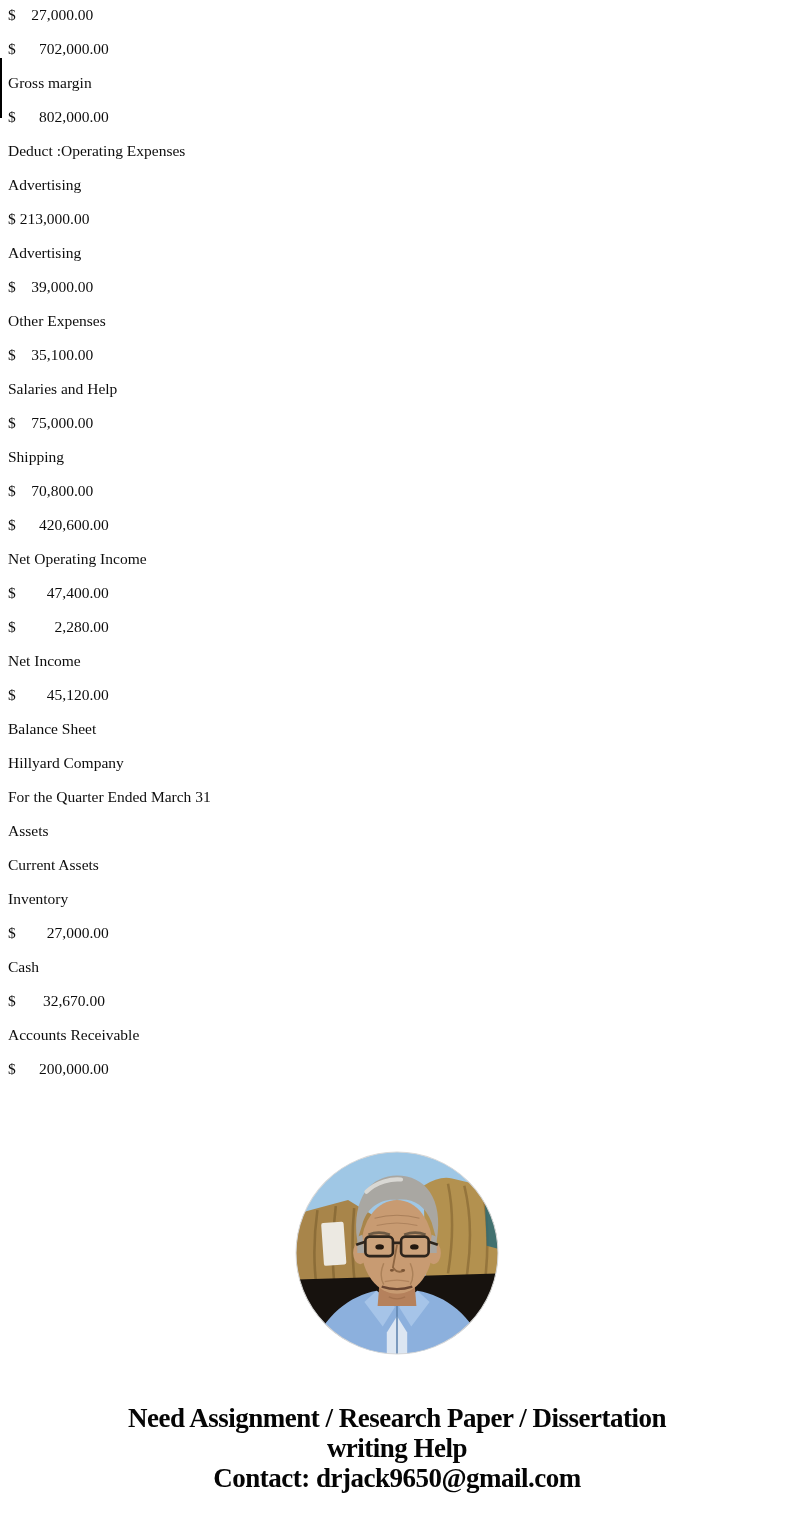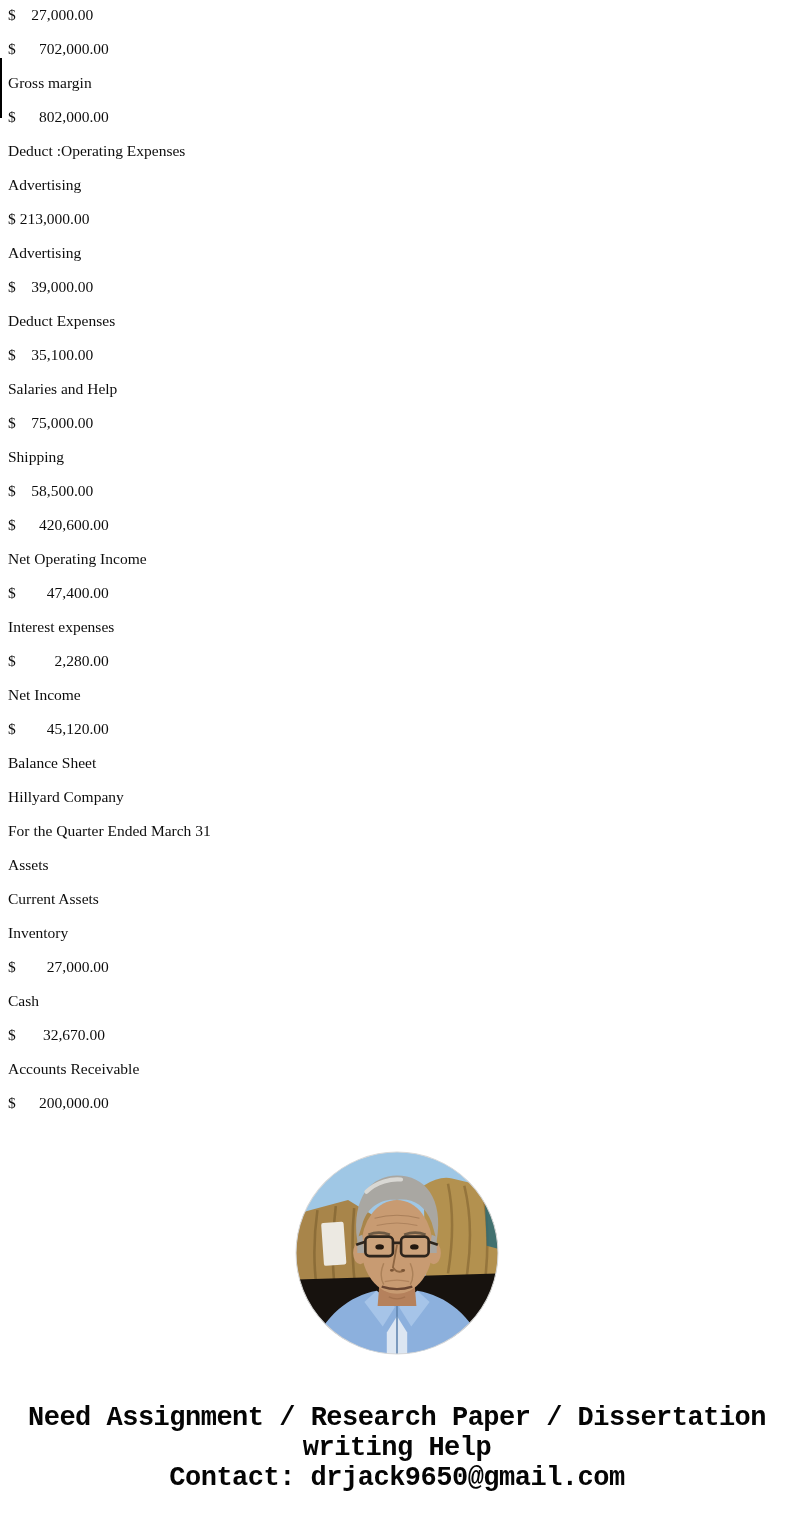--- a/index.html
+++ b/index.html
@@ -47,21 +47,21 @@
     margin: 0;
   }
   .avatar svg { display: block; width: 100%; height: 100%; }
   
   .promo {
     position: absolute;
     left: 0;
     top: 1403px;
     width: 794px;
     text-align: center;
-    font-family: Liberation Mono, monospace;
+    font-family: Liberation Serif, serif;
     font-weight: bold;
     font-size: 27px;
     line-height: 30px;
     letter-spacing: -0.5px;
     color: #050505;
   }
   .promo div { white-space: nowrap; }
 </style>
 </head>
 <body>
@@ -73,30 +73,29 @@
   <section class="doc-lines">
       <p class="doc-line">$    27,000.00</p>
       <p class="doc-line">$      702,000.00</p>
       <p class="doc-line">Gross margin</p>
       <p class="doc-line">$      802,000.00</p>
       <p class="doc-line">Deduct :Operating Expenses</p>
       <p class="doc-line">Advertising</p>
       <p class="doc-line">$ 213,000.00</p>
       <p class="doc-line">Advertising</p>
       <p class="doc-line">$    39,000.00</p>
-      <p class="doc-line">Deduct Expenses</p>
+      <p class="doc-line">Other Expenses</p>
       <p class="doc-line">$    35,100.00</p>
       <p class="doc-line">Salaries and Help</p>
       <p class="doc-line">$    75,000.00</p>
       <p class="doc-line">Shipping</p>
-      <p class="doc-line">$    58,500.00</p>
+      <p class="doc-line">$    70,800.00</p>
       <p class="doc-line">$      420,600.00</p>
       <p class="doc-line">Net Operating Income</p>
       <p class="doc-line">$        47,400.00</p>
-      <p class="doc-line">Interest expenses</p>
       <p class="doc-line">$          2,280.00</p>
       <p class="doc-line">Net Income</p>
       <p class="doc-line">$        45,120.00</p>
       <p class="doc-line">Balance Sheet</p>
       <p class="doc-line">Hillyard Company</p>
       <p class="doc-line">For the Quarter Ended March 31</p>
       <p class="doc-line">Assets</p>
       <p class="doc-line">Current Assets</p>
       <p class="doc-line">Inventory</p>
       <p class="doc-line">$        27,000.00</p>

